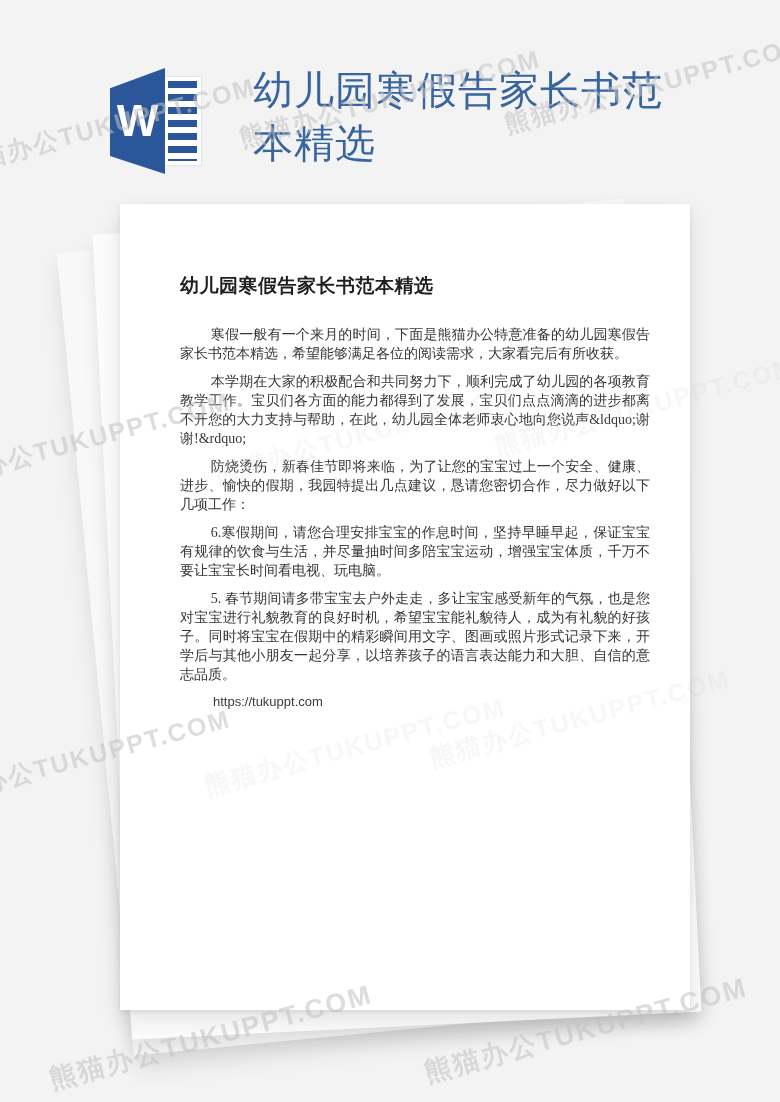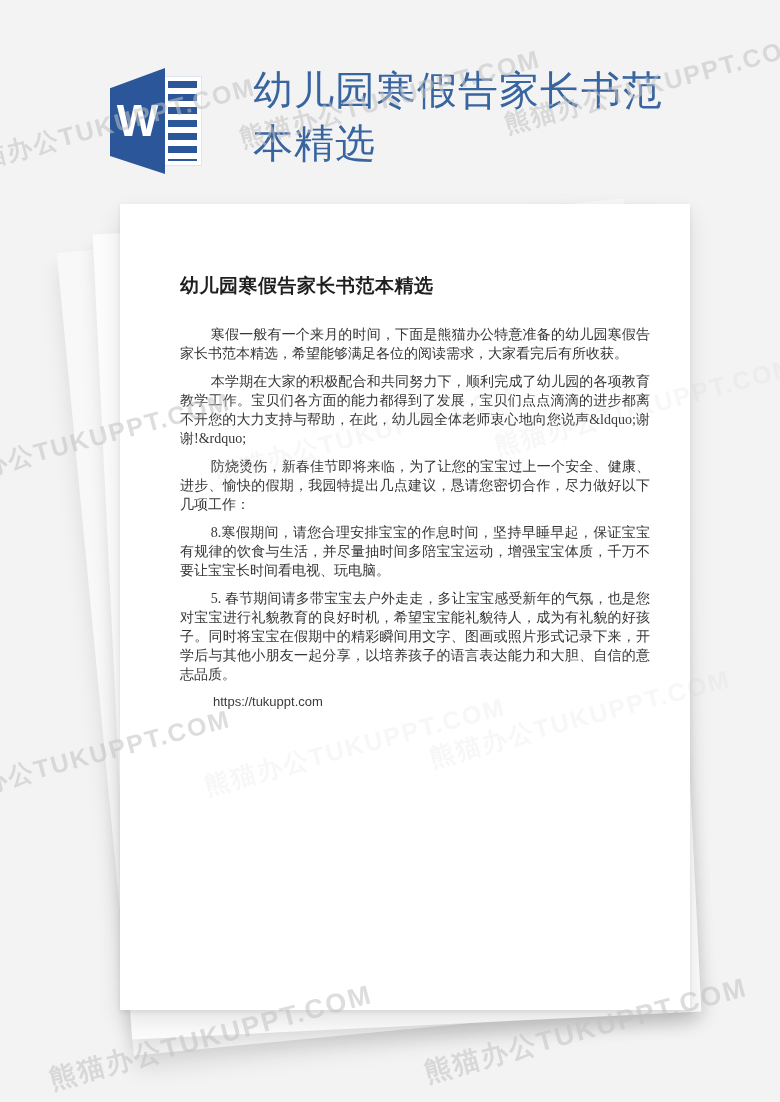--- a/index.html
+++ b/index.html
@@ -110,21 +110,21 @@
 
   <div class="page-rect under-sheet-b"></div>
   <div class="page-rect under-sheet-c"></div>
 
   <div class="page-rect page">
     <h2 class="doc-title">幼儿园寒假告家长书范本精选</h2>
     <div class="doc-body">
       <p>寒假一般有一个来月的时间，下面是熊猫办公特意准备的幼儿园寒假告家长书范本精选，希望能够满足各位的阅读需求，大家看完后有所收获。</p>
       <p>本学期在大家的积极配合和共同努力下，顺利完成了幼儿园的各项教育教学工作。宝贝们各方面的能力都得到了发展，宝贝们点点滴滴的进步都离不开您的大力支持与帮助，在此，幼儿园全体老师衷心地向您说声&amp;ldquo;谢谢!&amp;rdquo;</p>
       <p>防烧烫伤，新春佳节即将来临，为了让您的宝宝过上一个安全、健康、进步、愉快的假期，我园特提出几点建议，恳请您密切合作，尽力做好以下几项工作：</p>
-      <p>8.寒假期间，请您合理安排宝宝的作息时间，坚持早睡早起，保证宝宝有规律的饮食与生活，并尽量抽时间多陪宝宝运动，增强宝宝体质，千万不要让宝宝长时间看电视、玩电脑。</p>
+      <p>6.寒假期间，请您合理安排宝宝的作息时间，坚持早睡早起，保证宝宝有规律的饮食与生活，并尽量抽时间多陪宝宝运动，增强宝宝体质，千万不要让宝宝长时间看电视、玩电脑。</p>
       <p>5. 春节期间请多带宝宝去户外走走，多让宝宝感受新年的气氛，也是您对宝宝进行礼貌教育的良好时机，希望宝宝能礼貌待人，成为有礼貌的好孩子。同时将宝宝在假期中的精彩瞬间用文字、图画或照片形式记录下来，开学后与其他小朋友一起分享，以培养孩子的语言表达能力和大胆、自信的意志品质。</p>
     </div>
     <div class="doc-footer">https://tukuppt.com</div>
   </div>
 
   <div class="wm-layer">
     <span class="wm wm-strong" style="left:-45px;top:150px">熊猫办公TUKUPPT.COM</span>
     <span class="wm wm-strong" style="left:240px;top:122px">熊猫办公TUKUPPT.COM</span>
     <span class="wm wm-strong" style="left:505px;top:108px">熊猫办公TUKUPPT.COM</span>
     <span class="wm wm-strong" style="left:-70px;top:465px">熊猫办公TUKUPPT.COM</span>

